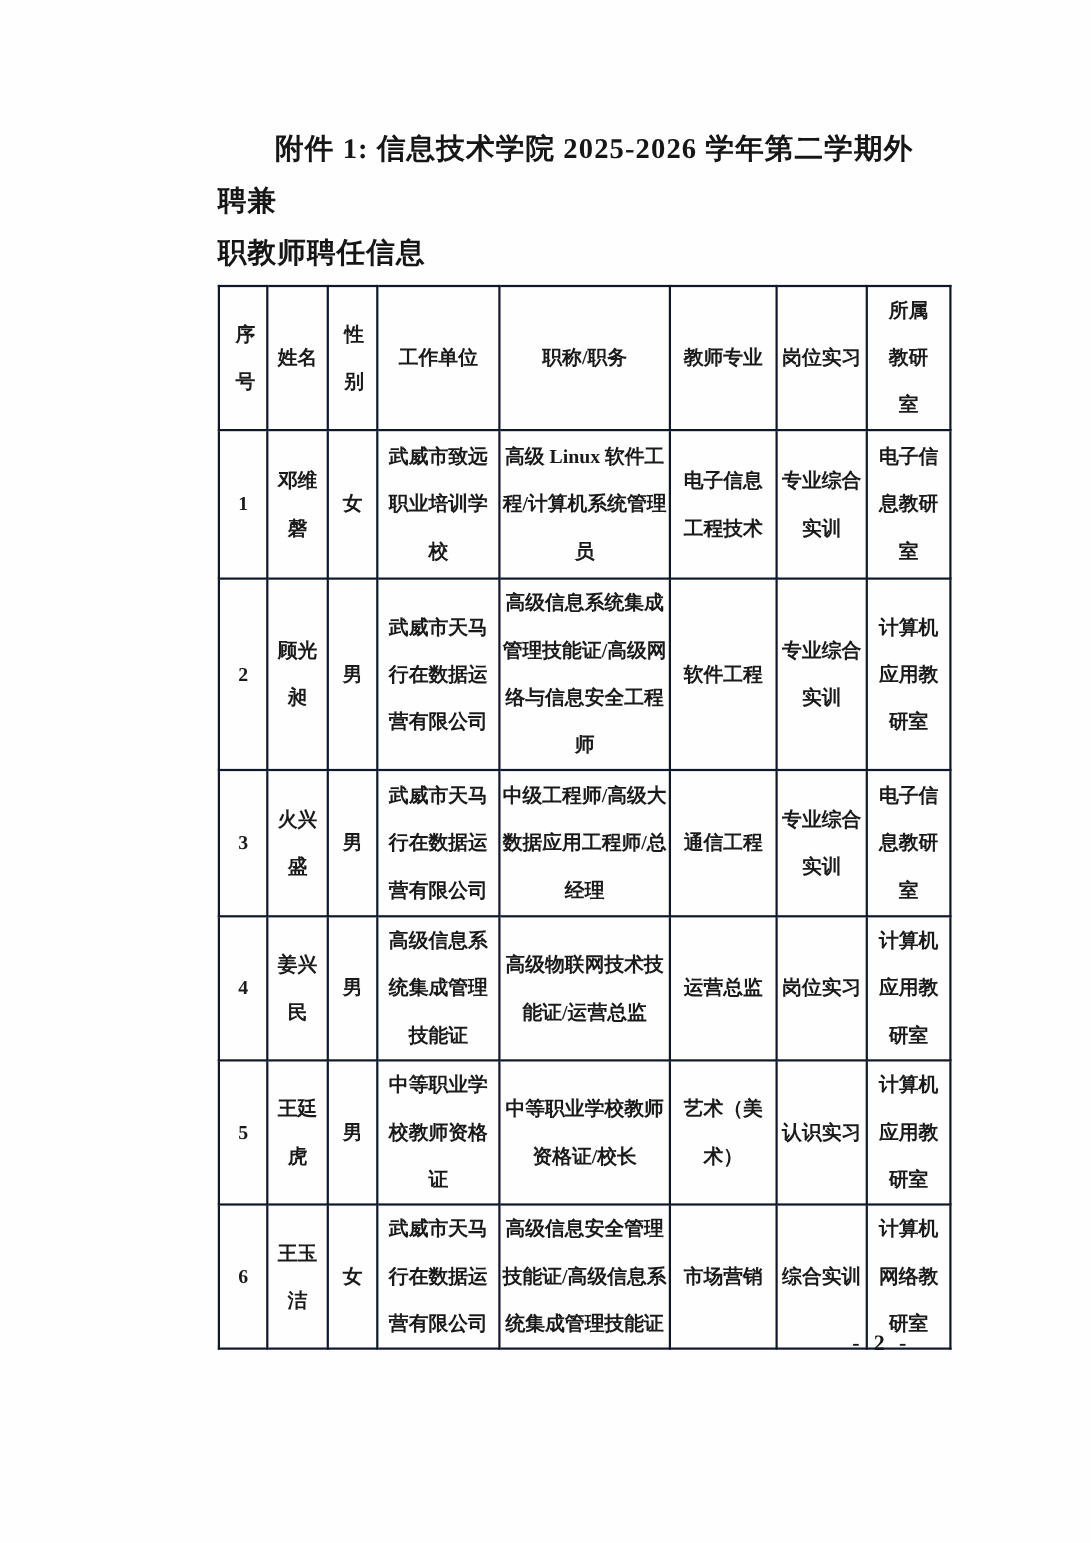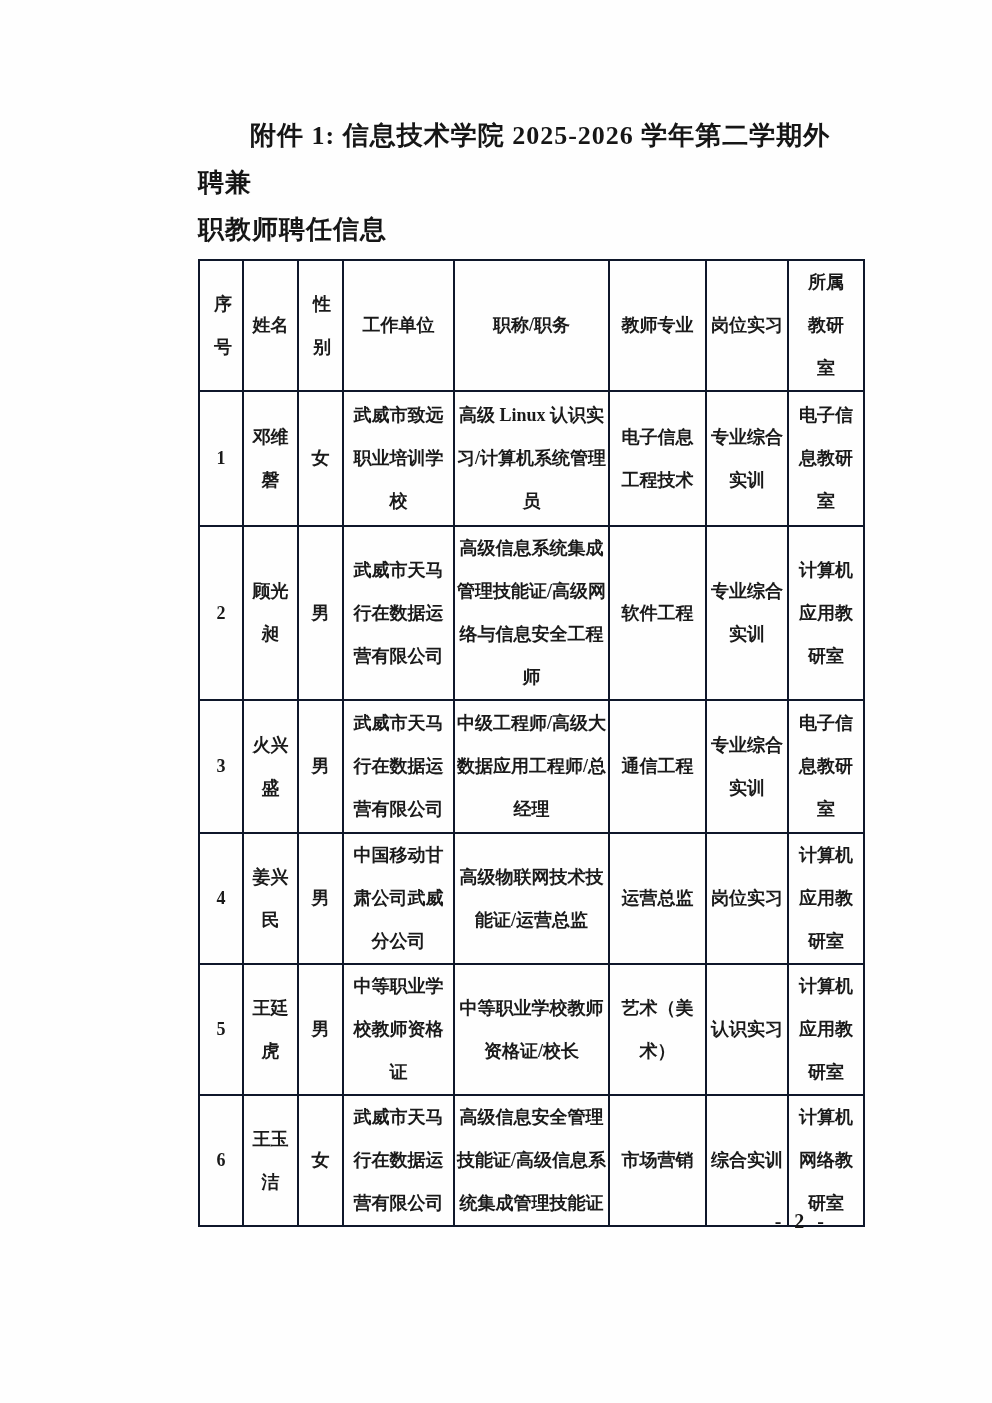--- a/index.html
+++ b/index.html
@@ -124,21 +124,21 @@
             <th>岗位实习</th>
             <th>所属教研室</th>
           </tr>
       </thead>
       <tbody id="tbody">
           <tr>
             <td>1</td>
             <td>邓维磬</td>
             <td>女</td>
             <td>武威市致远职业培训学校</td>
-            <td>高级 Linux 认识实习/计算机系统管理员</td>
+            <td>高级 Linux 软件工程/计算机系统管理员</td>
             <td>电子信息工程技术</td>
             <td>专业综合实训</td>
             <td>电子信息教研室</td>
           </tr>
           <tr>
             <td>2</td>
             <td>顾光昶</td>
             <td>男</td>
             <td>武威市天马行在数据运营有限公司</td>
             <td>高级信息系统集成管理技能证/高级网络与信息安全工程师</td>
@@ -153,21 +153,21 @@
             <td>武威市天马行在数据运营有限公司</td>
             <td>中级工程师/高级大数据应用工程师/总经理</td>
             <td>通信工程</td>
             <td>专业综合实训</td>
             <td>电子信息教研室</td>
           </tr>
           <tr>
             <td>4</td>
             <td>姜兴民</td>
             <td>男</td>
-            <td>中国移动甘肃公司武威分公司</td>
+            <td>高级信息系统集成管理技能证</td>
             <td>高级物联网技术技能证/运营总监</td>
             <td>运营总监</td>
             <td>岗位实习</td>
             <td>计算机应用教研室</td>
           </tr>
           <tr>
             <td>5</td>
             <td>王廷虎</td>
             <td>男</td>
             <td>中等职业学校教师资格证</td>

